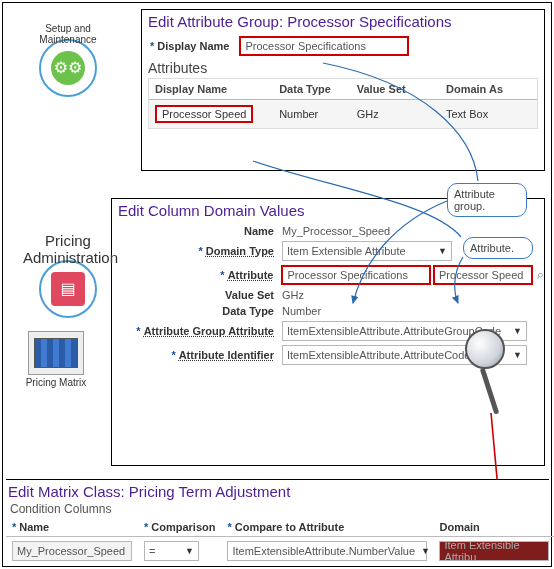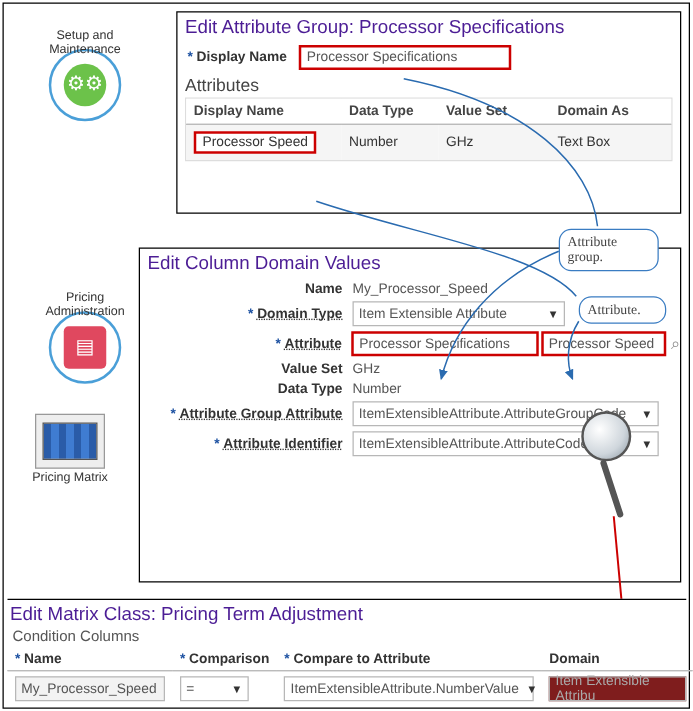--- a/index.html
+++ b/index.html
@@ -79,21 +79,21 @@
   
   table.attr{width:100%;border-collapse:collapse;font-size:11px;}
   table.attr th{
     text-align:left;color:#444;font-weight:bold;
     border-bottom:1px solid #bbb;padding:4px 6px;background:#fff;
   }
   table.attr td{padding:5px 6px;background:#f5f5f5;}
   
   .bubble{
     position:absolute;border:1px solid #3a7cc2;border-radius:10px;
-    background:#fff;padding:4px 6px;font-size:11px;color:#444;font-family:Liberation Serif, serif;
+    background:#fff;padding:4px 6px;font-size:11px;color:#444;
   }
   
   svg.overlay{position:absolute;left:0;top:0;pointer-events:none;}
   
   table.cond{width:100%;border-collapse:collapse;font-size:11px;}
   table.cond th{text-align:left;padding:3px 6px;color:#333;font-weight:bold;border-bottom:1px solid #bbb;}
   table.cond td{padding:4px 6px;}
   .light{color:#aaa;}
   .mag{
     position:absolute;width:40px;height:40px;border-radius:50%;
@@ -113,21 +113,21 @@
   <div class="badge" style="left:20px;top:20px;width:90px;">
     <div style="font-size:10px;margin-bottom:-6px;position:relative;z-index:2">Setup and Maintenance</div>
     <div class="badge-circle" style="margin-top:-4px">
       <div class="inner-green">
           <span class="gear">⚙⚙</span>
         </div>
     </div>
   </div>
 
   <div class="badge" style="left:20px;top:230px;width:90px;">
-    <div style="font-size:10px;margin-bottom:-6px;position:relative;z-index:2">Pricing Administration</div>
+    <div style="font-size:15px;margin-bottom:-6px;position:relative;z-index:2">Pricing Administration</div>
     <div class="badge-circle" style="margin-top:-4px">
       <div class="inner-pink">
           <span class="pink-ico">▤</span>
         </div>
     </div>
   </div>
 
   <div class="badge" style="left:16px;top:328px;width:74px;">
     <div class="mini-panel">
         <div class="matrix-img"></div>

